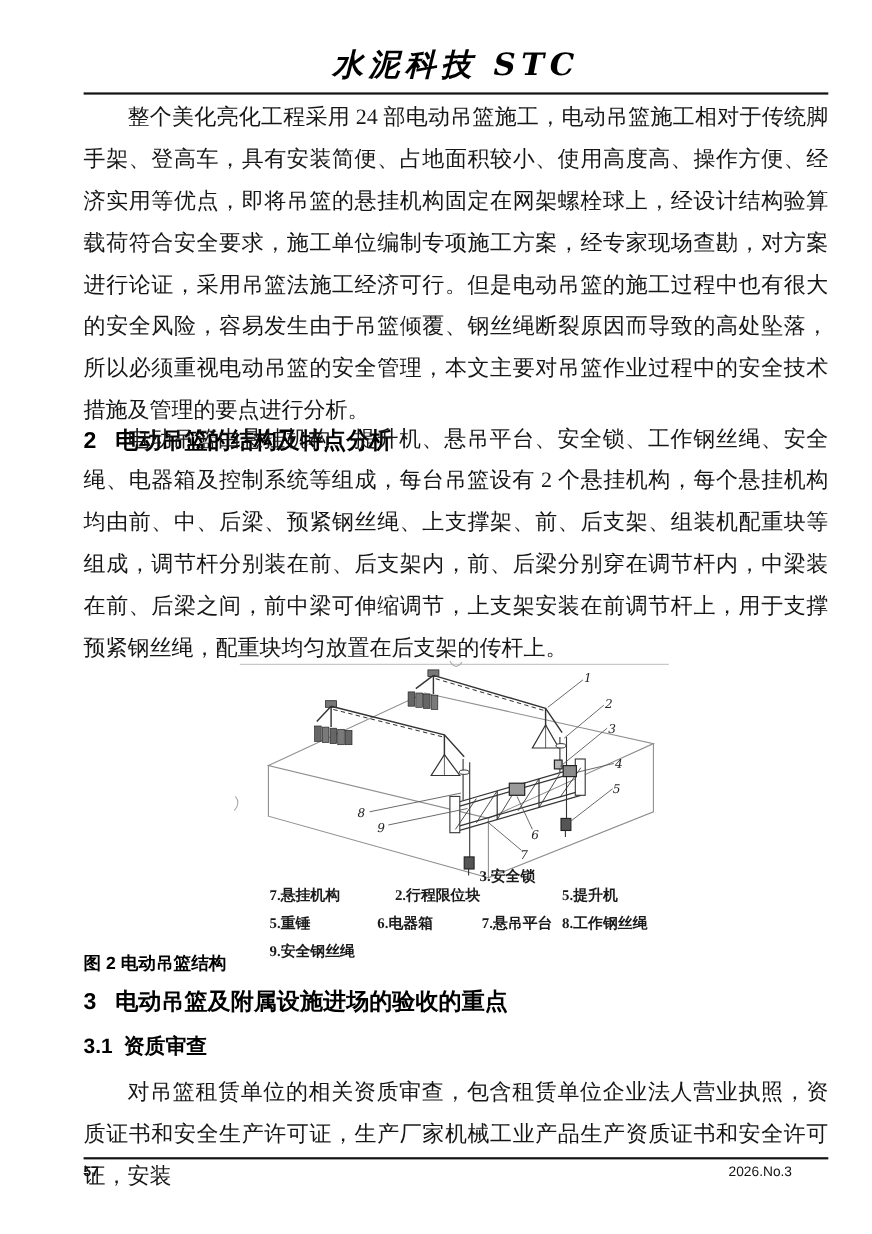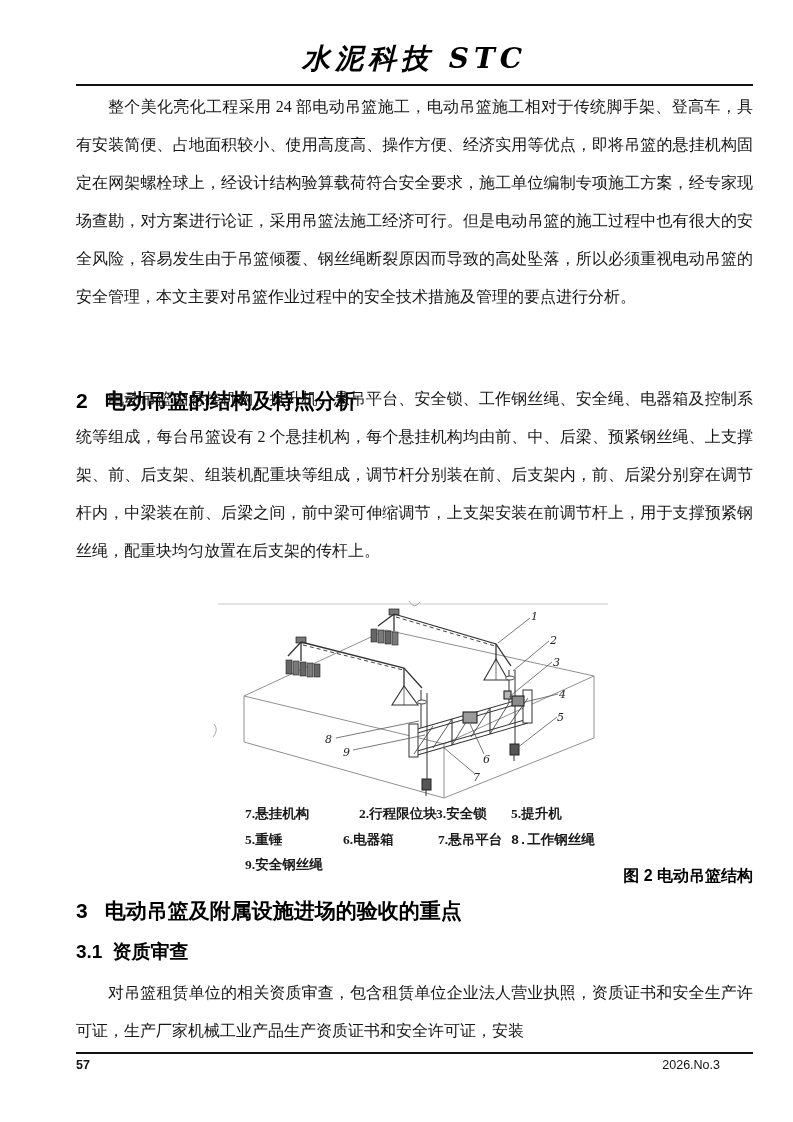--- a/index.html
+++ b/index.html
@@ -10,39 +10,39 @@
     padding-left:33px;
   }
   .abs { position:absolute; }
   .journal-title {
     top:40px; left:0; width:793px; text-align:center;
     font-family:"DejaVu Serif", serif; font-style:italic; font-weight:bold;
     font-size:28px; letter-spacing:5px; color:#000;
   }
   .rule { left:58px; width:677px; height:2px; background:#121212; }
   .body-text {
-    left:58px; width:677px; font-size:16px; line-height:38px;
+    left:58px; width:677px; font-size:20px; line-height:38px;
     text-align:justify; text-justify:inter-ideograph; text-indent:2em;
     color:#161616;
   }
   .heading {
     left:58px; width:677px; font-family:"Liberation Sans", sans-serif;
     font-weight:bold; color:#000; font-size:21px; line-height:26px;
   }
   .heading .hnum { display:inline-block; margin-right:17px; }
   .heading.sub { font-size:19px; }
   .heading.sub .hnum { margin-right:10px; }
   .figure-wrap { top:596px; left:58px; width:677px; height:302px; }
   .fig-svg { position:absolute; left:130px; top:2px; }
   .legend-item {
     position:absolute; font-family:"Liberation Serif", serif; font-weight:bold;
     font-size:13.5px; color:#1a1a1a; white-space:nowrap;
   }
   .fig-caption {
-    position:absolute; top:270px; left:0; width:677px; text-align:right;
+    position:absolute; top:270px; left:0; width:677px; text-align:left;
     font-family:"Liberation Sans", sans-serif; font-weight:bold;
     font-size:16px; color:#000;
   }
   .footer-text {
     font-family:"Liberation Sans", sans-serif; font-size:12.5px; color:#111;
   }
   .page-number { top:1058px; left:58px; width:677px; text-align:left;font-weight:bold; }
   .issue-number { top:1058px; right:55px; }
 </style>
 </head>
@@ -161,26 +161,26 @@
         <text x="351" y="123">5</text>
         <text x="277" y="165">6</text>
         <text x="267" y="183">7</text>
         <text x="119" y="145">8</text>
         <text x="137" y="158">9</text>
       </g>
     </svg>
 
     <span class="legend-item" style="left:169px; top:209px;">7.悬挂机构</span>
     <span class="legend-item" style="left:267px; top:209px;margin-left:16px;">2.行程限位块</span>
-    <span class="legend-item" style="left:360px; top:209px;font-family:Liberation Serif, serif;">3.安全锁</span>
+    <span class="legend-item" style="left:360px; top:192px;font-family:Liberation Serif, serif;">3.安全锁</span>
     <span class="legend-item" style="left:435px; top:209px;">5.提升机</span>
     <span class="legend-item" style="left:169px; top:235px;">5.重锤</span>
     <span class="legend-item" style="left:267px; top:235px;">6.电器箱</span>
     <span class="legend-item" style="left:362px; top:235px;">7.悬吊平台</span>
-    <span class="legend-item" style="left:435px; top:235px;font-family:Liberation Mono, monospace;">8.工作钢丝绳</span>
+    <span class="legend-item" style="left:435px; top:235px;">8.工作钢丝绳</span>
     <span class="legend-item" style="left:169px; top:260px;">9.安全钢丝绳</span>
 
     <div class="fig-caption">图 2 电动吊篮结构</div>
   </div>
 
   <div class="abs heading" style="top:898px;">
     <span class="hnum">3</span><span>电动吊篮及附属设施进场的验收的重点</span>
   </div>
 
   <div class="abs heading sub" style="top:939px;">

